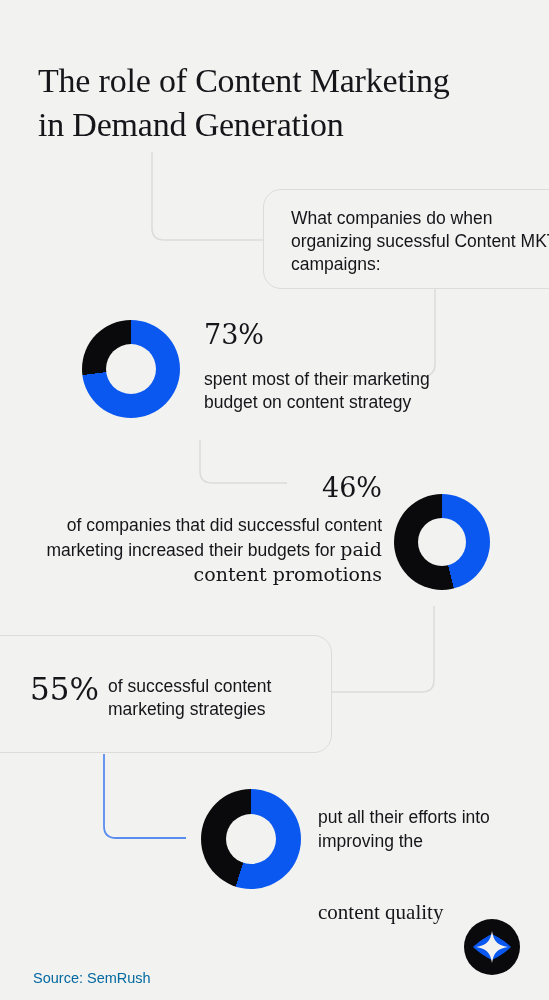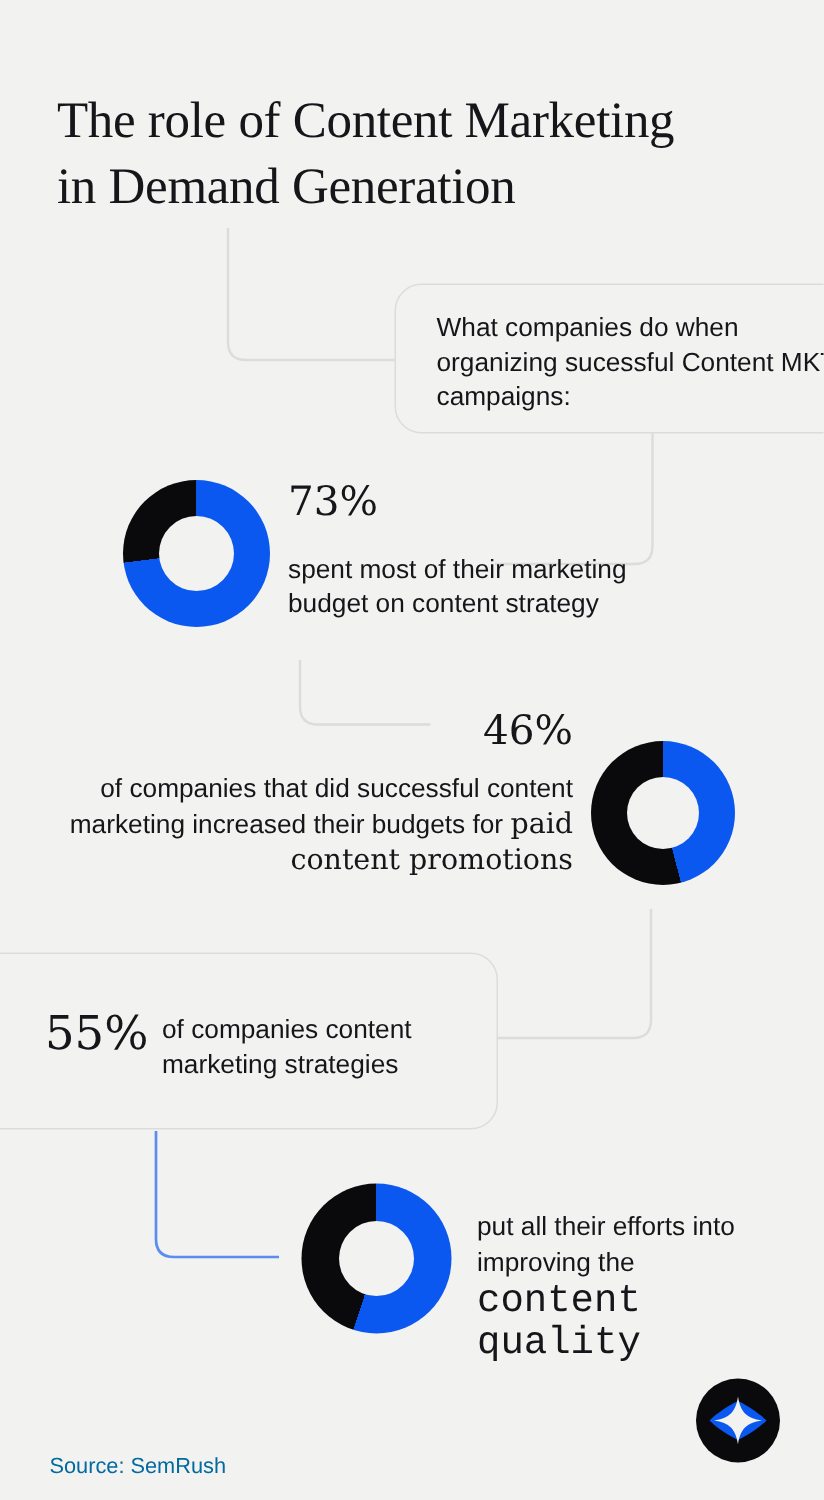--- a/index.html
+++ b/index.html
@@ -100,21 +100,21 @@
     left: 82px;
     top: 320px;
     width: 98px;
     height: 98px;
   }
   #donut-73 .hole {
     left: 24px; top: 24px; width: 50px; height: 50px;
   }
   #stat-73-text {
     position: absolute;
-    left: 192px;
+    left: 204px;
     top: 320px;
     width: 230px;
   }
   #stat-73-text .pct {
     font-size: 27px;
     line-height: 30px;
     display: block;
   }
   #stat-73-text .desc {
     display: block;
@@ -190,24 +190,25 @@
   #stat-bottom-text {
     position: absolute;
     left: 318px;
     top: 805px;
     width: 220px;
     font-size: 17.5px;
     line-height: 24px;
     color: #15151a;
   }
   #stat-bottom-text .serif-em {
-    font-family: Liberation Mono, monospace;
-    font-size: 26px;
+    font-family: Liberation Serif, serif;
+    font-size: 21px;
     line-height: 28px;
     display: block;
+    margin-top: 45px;
   }
 
   
   #source {
     position: absolute;
     left: 33px;
     top: 970px;
     font-size: 14.5px;
     color: #0369a1;
   }
@@ -259,21 +260,21 @@
   <div class="donut" id="donut-46" style="background: conic-gradient(rgb(10, 88, 240) 0deg, rgb(10, 88, 240) 165.6deg, rgb(10, 10, 12) 165.6deg, rgb(10, 10, 12) 360deg);">
     <div class="hole"></div>
   </div>
   <div class="pct-serif" id="stat-46-pct">46%</div>
   <div id="stat-46-text">
     <span>of companies that did successful content marketing increased their budgets for </span><span class="serif-em">paid content promotions</span>
   </div>
 
   <div class="callout" id="callout-55"></div>
   <div class="pct-serif" id="stat-55-pct">55%</div>
-  <div id="stat-55-text">of companies content marketing strategies</div>
+  <div id="stat-55-text">of successful content marketing strategies</div>
 
   <div class="donut" id="donut-55" style="background: conic-gradient(rgb(10, 88, 240) 0deg, rgb(10, 88, 240) 198deg, rgb(10, 10, 12) 198deg, rgb(10, 10, 12) 360deg);">
     <div class="hole"></div>
   </div>
   <div id="stat-bottom-text">
     <span>put all their efforts into improving the </span><span class="serif-em">content quality</span>
   </div>
 
   <div id="source">Source: SemRush</div>
   <div id="logo-badge">

